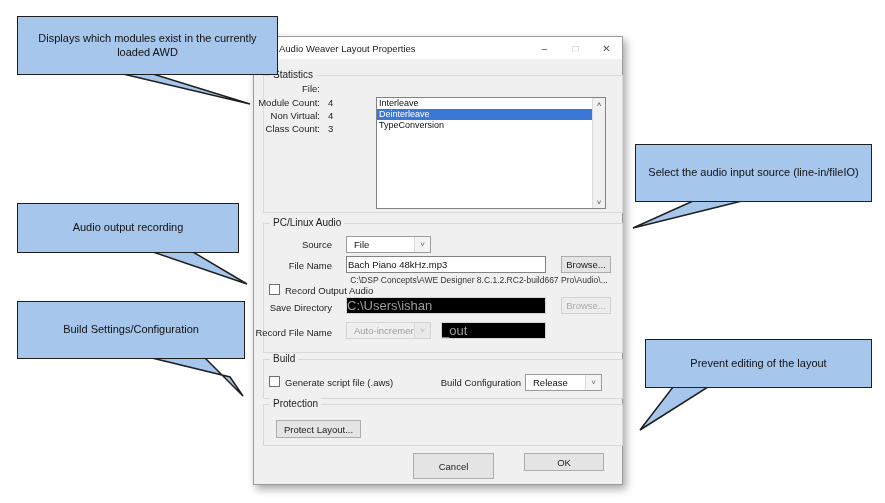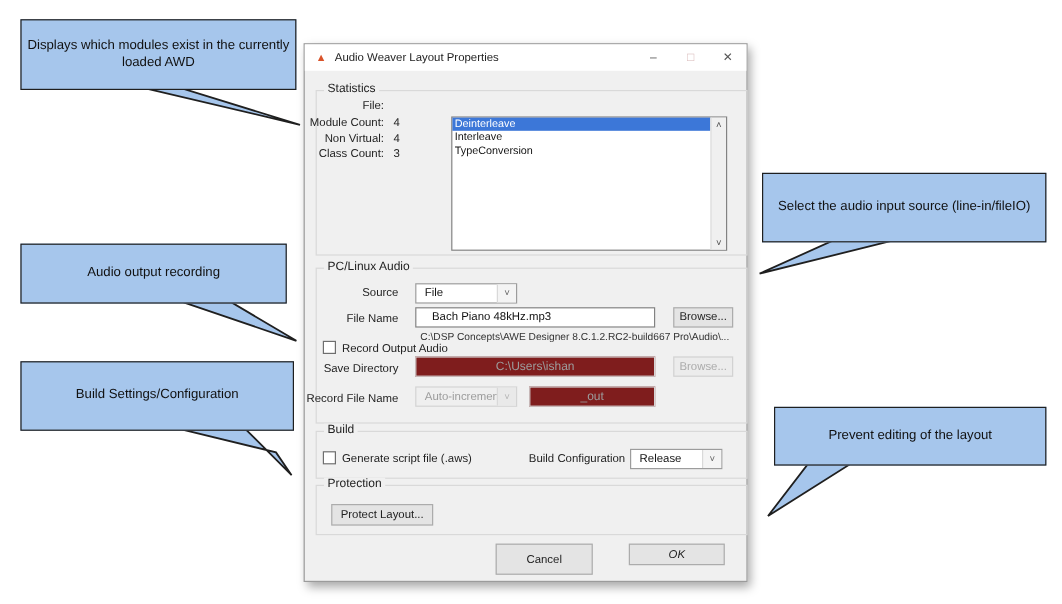--- a/index.html
+++ b/index.html
@@ -41,46 +41,46 @@
   .listitems{position:absolute;left:0;top:0;right:13px;bottom:0;}
   .litem{height:11px;line-height:11px;font-size:9px;padding-left:2px;color:#111;white-space:nowrap;}
   .litem.sel{background:#3c77d8;color:#fff;}
   .vscroll{position:absolute;right:0;top:0;width:13px;bottom:0;background:#f0f0f0;border-left:1px solid #dcdcdc;box-sizing:border-box;}
   .sarrow{position:absolute;left:0;width:12px;height:12px;display:flex;align-items:center;justify-content:center;
     font-size:8px;color:#505050;}
   .sarrow.up{top:0;}
   .sarrow.dn{bottom:0;}
   
   .input{position:absolute;background:#fff;border:1px solid #828282;box-sizing:border-box;
-    font-size:9.5px;color:#111;line-height:15px;padding-left:13px;white-space:nowrap;overflow:hidden;}
+    font-size:9.5px;color:#111;line-height:15px;padding-left:1px;white-space:nowrap;overflow:hidden;}
   .combo{position:absolute;background:#fff;border:1px solid #9c9c9c;box-sizing:border-box;
     font-size:9.5px;color:#111;line-height:15px;padding-left:7px;white-space:nowrap;}
   .combo .arrow{position:absolute;right:0;top:0;bottom:0;width:15px;background:#f4f4f4;border-left:1px solid #d9d9d9;
     display:flex;align-items:center;justify-content:center;color:#666;font-size:8px;}
   .combo.disabled{background:#efefef;border-color:#d4d4d4;color:#9c9c9c;}
   .combo.disabled .arrow{background:#e9e9e9;color:#b5b5b5;}
-  .dfield{position:absolute;background:#7f1d1d;border:1px solid #d4d4d4;box-sizing:border-box;
-    font-size:10px;color:#9c9c9c;line-height:15px;text-align:center;white-space:nowrap;overflow:hidden;}
+  .dfield{position:absolute;background:#000000;border:1px solid #d4d4d4;box-sizing:border-box;
+    font-size:13px;color:#9c9c9c;line-height:15px;white-space:nowrap;overflow:hidden;}
   .btn{position:absolute;background:#e4e4e4;border:1px solid #acacac;box-sizing:border-box;
     font-size:9.5px;color:#222;display:flex;align-items:center;justify-content:center;}
   .btn.disabled{background:#ececec;border-color:#d2d2d2;color:#ababab;}
   .chk{position:absolute;width:11px;height:11px;background:#fff;border:1px solid #6e6e6e;box-sizing:border-box;}
 </style>
 </head>
 <body>
 
 <svg class="tails" width="885" height="503" viewBox="0 0 885 503">
   <polygon points="123,74 153,74 250,104" fill="#a6c6ec" stroke="#1f1f1f" stroke-width="1.5"></polygon>
   <polygon points="153,252 193,252 247,284" fill="#a6c6ec" stroke="#1f1f1f" stroke-width="1.5"></polygon>
   <polygon points="152,358 230,377 243,396 205,358" fill="#a6c6ec" stroke="#1f1f1f" stroke-width="1.5"></polygon>
   <polygon points="693,201 742,201 633,228" fill="#a6c6ec" stroke="#1f1f1f" stroke-width="1.5"></polygon>
   <polygon points="673,387 708,387 640,430" fill="#a6c6ec" stroke="#1f1f1f" stroke-width="1.5"></polygon>
 </svg>
 
-<div class="callout" style="left:17px;top:16px;width:230px;height:59px;">
+<div class="callout" style="left:17px;top:16px;width:261px;height:59px;">
   <span>Displays which modules exist in the currently loaded AWD</span>
 </div>
 <div class="callout" style="left:17px;top:203px;width:222px;height:50px;">
   <span>Audio output recording</span>
 </div>
 <div class="callout" style="left:17px;top:301px;width:228px;height:58px;">
   <span>Build Settings/Configuration</span>
 </div>
 <div class="callout" style="left:635px;top:144px;width:237px;height:58px;">
   <span>Select the audio input source (line-in/fileIO)</span>
@@ -107,22 +107,22 @@
   <div class="lbl r" style="left:4px;top:46px;width:62px;">File:</div>
   <div class="lbl r" style="left:4px;top:60px;width:62px;">Module Count:</div>
   <div class="val" style="left:74px;top:60px;">4</div>
   <div class="lbl r" style="left:4px;top:73px;width:62px;">Non Virtual:</div>
   <div class="val" style="left:74px;top:73px;">4</div>
   <div class="lbl r" style="left:4px;top:86px;width:62px;">Class Count:</div>
   <div class="val" style="left:74px;top:86px;">3</div>
 
   <div class="listbox">
     <div class="listitems">
+      <div class="litem">Interleave</div>
       <div class="litem sel">Deinterleave</div>
-      <div class="litem">Interleave</div>
       <div class="litem">TypeConversion</div>
     </div>
     <div class="vscroll">
       <span class="sarrow up">˄</span>
       <span class="sarrow dn">˅</span>
     </div>
   </div>
 
   <div class="group" style="left:9px;top:186px;width:360px;height:130px;">
     <span class="grouplabel">PC/Linux Audio</span>
@@ -163,15 +163,15 @@
     <span>Release</span>
     <span class="arrow">˅</span>
   </div>
 
   <div class="group" style="left:9px;top:367px;width:360px;height:42px;">
     <span class="grouplabel">Protection</span>
   </div>
   <div class="btn" style="left:22px;top:383px;width:85px;height:18px;">Protect Layout...</div>
 
   <div class="btn" style="left:159px;top:416px;width:81px;height:26px;">Cancel</div>
-  <div class="btn" style="left:270px;top:416px;width:80px;height:18px;font-style:italic;">OK</div>
+  <div class="btn" style="left:270px;top:416px;width:80px;height:18px;">OK</div>
 
 </div>
 
 </body></html>

